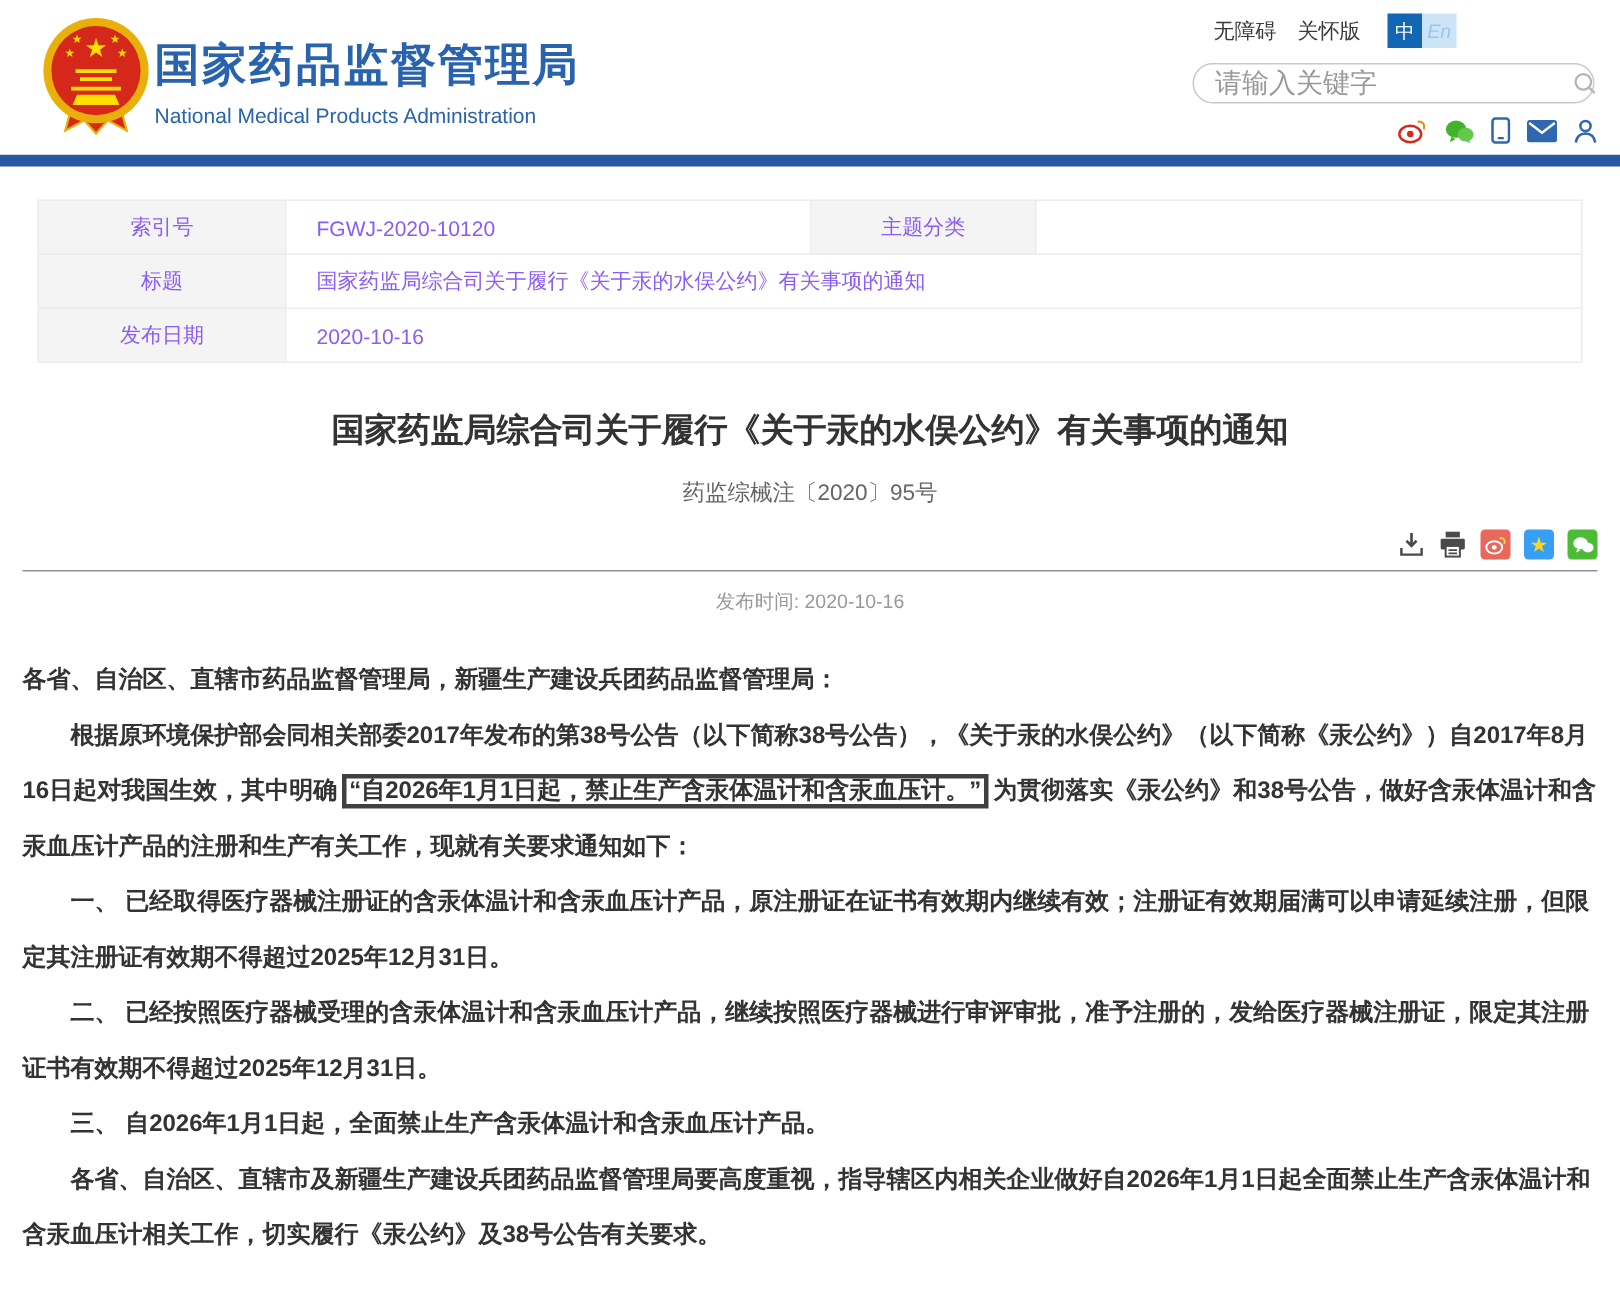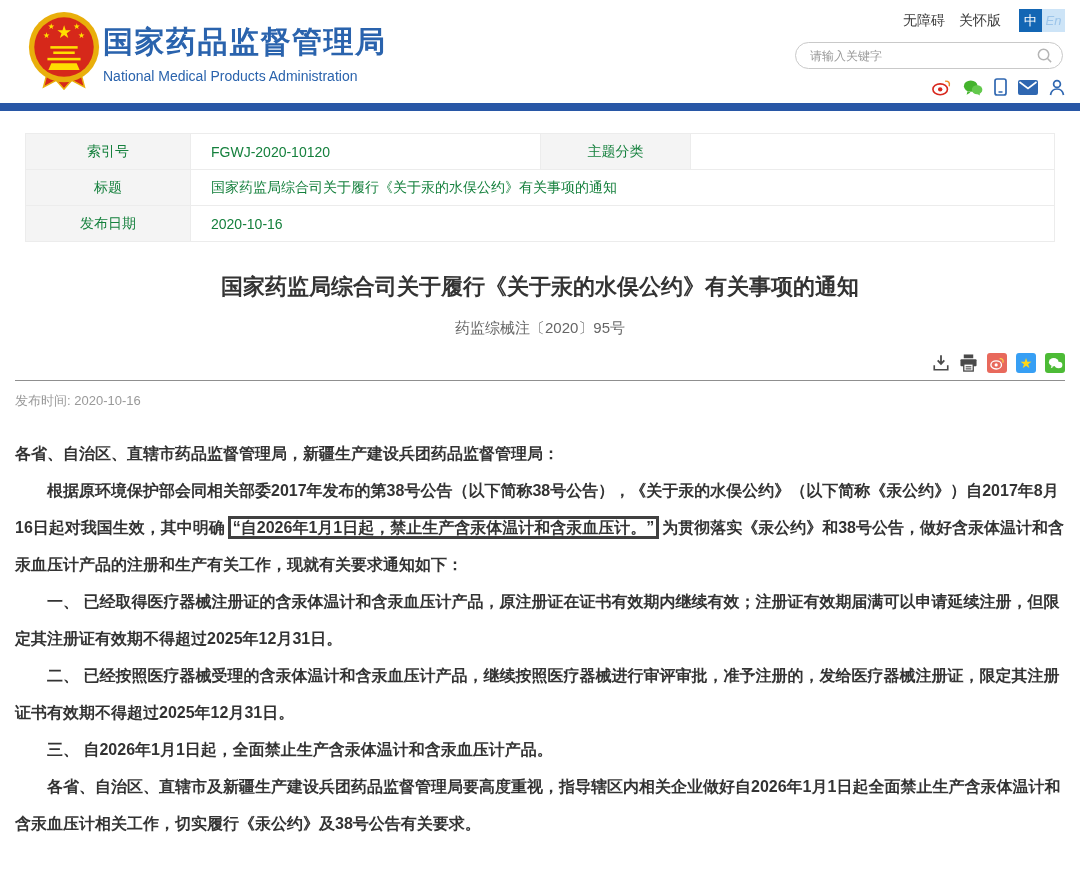--- a/index.html
+++ b/index.html
@@ -7,56 +7,56 @@
         font-family:"Liberation Sans","DejaVu Sans",sans-serif;color:#333;}
   a{cursor:pointer;text-decoration:none;color:inherit;}
 
   
   .header{position:relative;height:103px;background:#fff;}
   .logo{position:absolute;left:25px;top:10px;display:flex;align-items:center;}
   .logo-text{}
   .site-title{font-size:30px;font-weight:bold;color:#2A63AD;letter-spacing:1.5px;}
   .site-subtitle{font-size:14px;color:#2A63AD;margin-top:5px;}
   .header-right{position:absolute;right:15px;top:9px;width:270px;}
-  .top-links{display:flex;justify-content:flex-end;align-items:center;font-size:14px;color:#3a3a3a;}
+  .top-links{display:flex;align-items:center;font-size:14px;color:#3a3a3a;}
   .top-link{margin-left:14px;}
   .lang{display:inline-flex;margin-left:18px;}
   .lang-zh,.lang-en{width:23px;height:23px;display:inline-flex;align-items:center;justify-content:center;font-size:13px;}
   .lang-zh{background:#1366B4;color:#fff;}
   .lang-en{background:#CDE4F7;color:#9CC5EA;font-style:italic;}
   .search-box{margin-top:10px;width:268px;height:27px;border:1px solid #C9C9C9;border-radius:14px;
               display:flex;align-items:center;box-sizing:border-box;background:#fff;}
-  .search-box input{border:none;outline:none;flex:1;padding:0 6px 0 14px;font-size:12px;color:#701a75;
+  .search-box input{border:none;outline:none;flex:1;padding:0 6px 0 14px;font-size:18px;color:#701a75;
                     background:transparent;font-family:inherit;}
   .search-box input::placeholder{color:#999;}
   .search-icon{display:inline-flex;margin-right:9px;}
   .social-row{margin-top:9px;display:flex;justify-content:flex-end;align-items:center;gap:11px;}
   .social-row .sicon{display:inline-flex;}
 
   .blue-bar{height:8px;background:#2857A6;}
 
   
   .main{margin:0 15px;}
-  .meta-table{width:1030px;margin:22px auto 0;border-collapse:collapse;font-size:14px;color:#15803d;table-layout:fixed;}
+  .meta-table{width:1030px;margin:22px auto 0;border-collapse:collapse;font-size:14px;color:#8b5cf6;table-layout:fixed;}
   .meta-table td{border:1px solid #ECECEC;height:36px;box-sizing:border-box;}
   .meta-table td.lbl{background:#F4F4F4;text-align:center;}
   .meta-table td.val{padding-left:20px;text-align:left;background:#fff;}
   .col-l1{width:165px;} .col-v1{width:350px;} .col-l2{width:150px;}
 
   
   .article-title{text-align:center;font-size:22px;font-weight:bold;color:#333;margin:30px 20px 0;}
   .doc-number{text-align:center;font-size:15px;color:#666;margin-top:17px;}
   .tools-row{display:flex;justify-content:flex-end;align-items:center;gap:9px;margin-top:15px;}
   .tool-btn{display:inline-flex;align-items:center;}
   .share-sq{width:20px;height:20px;border-radius:3px;display:inline-flex;align-items:center;justify-content:center;}
   .share-weibo{background:#E8695C;}
   .share-qzone{background:#379FF4;color:#FFD616;font-size:14px;line-height:1;}
   .share-wechat{background:#4DBB36;}
   .divider{border:none;border-top:1px solid #8F8F8F;margin:7px 0 0;}
-  .publish-time{text-align:left;color:#999;font-size:13px;margin-top:11px;}
+  .publish-time{text-align:center;color:#999;font-size:13px;margin-top:11px;}
 
   
   .article-body{margin-top:25px;font-size:16px;line-height:37px;color:#333;}
   .article-body p{margin:0;text-indent:2em;font-weight:bold;}
   .article-body p.no-indent{text-indent:0;}
   .red-box{border:3px solid #404040;padding:0 2px;margin:0 3px;}
 </style>
 </head>
 <body>
 

